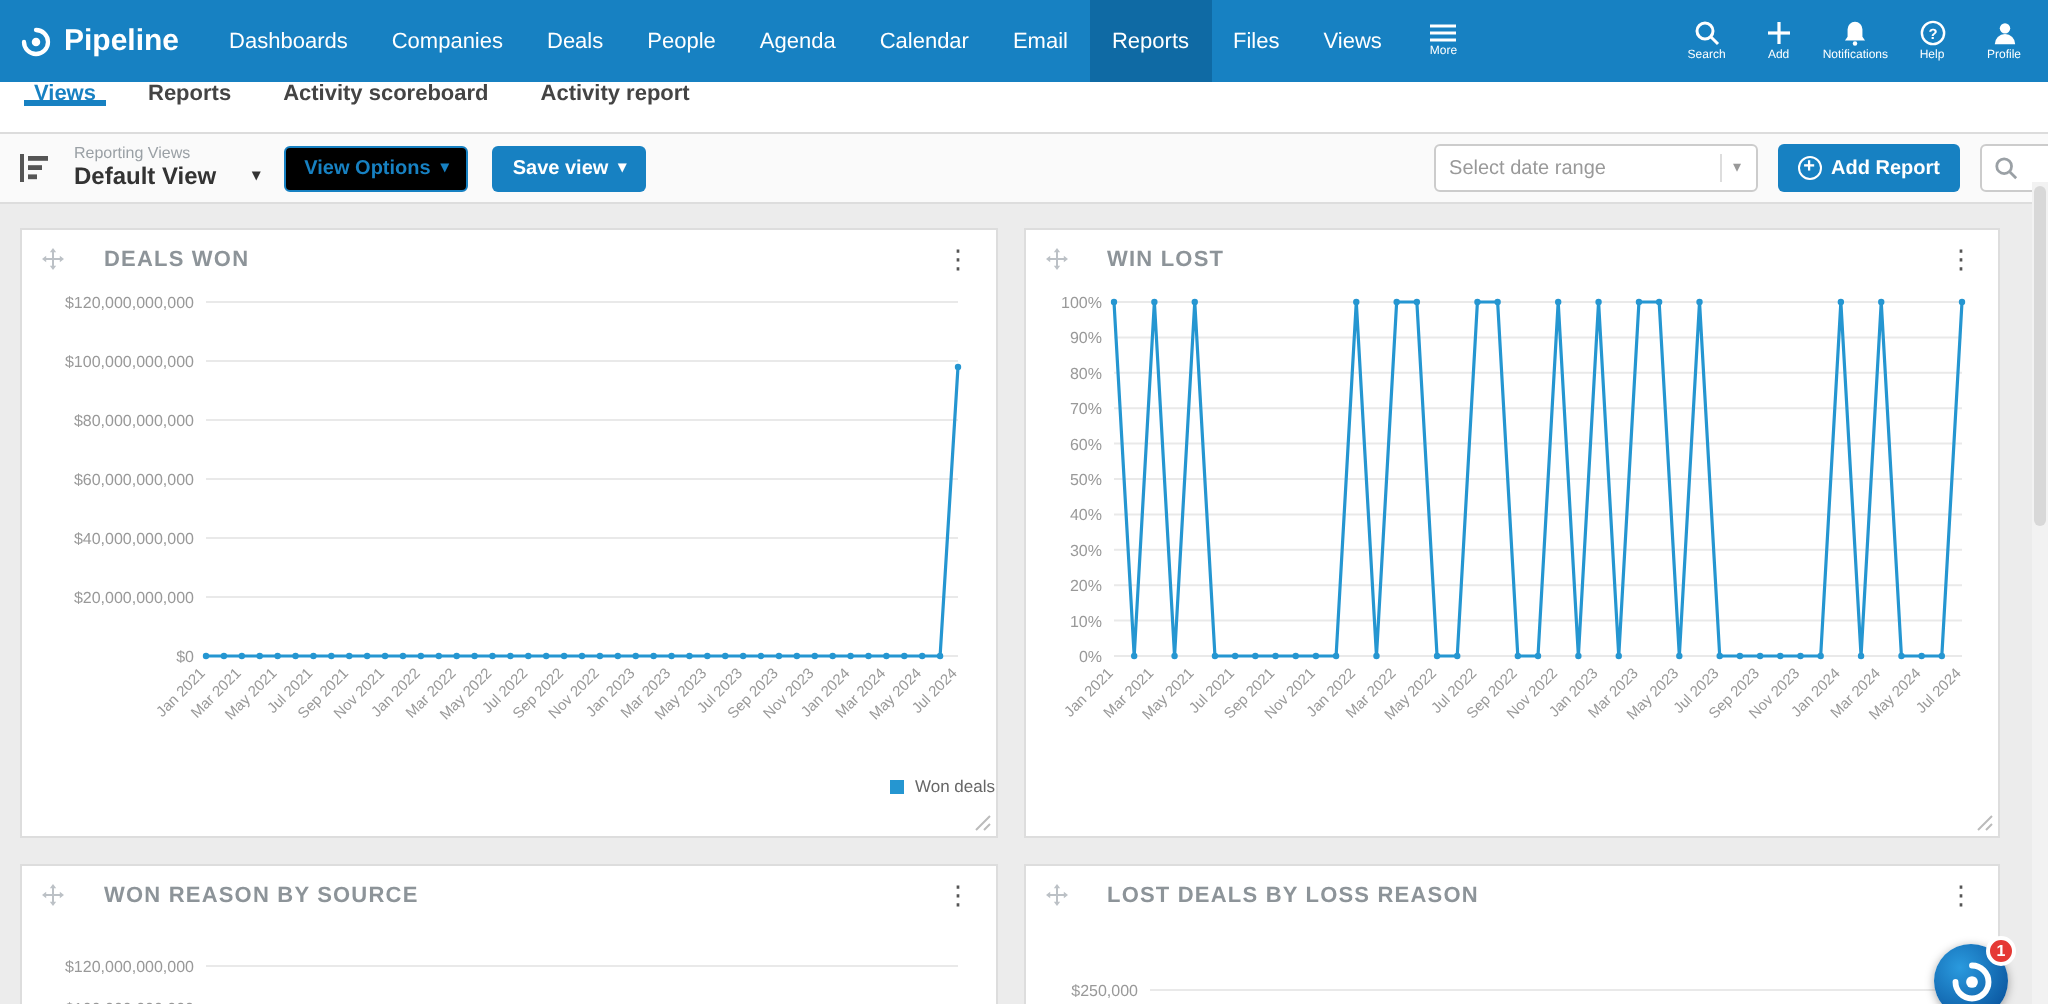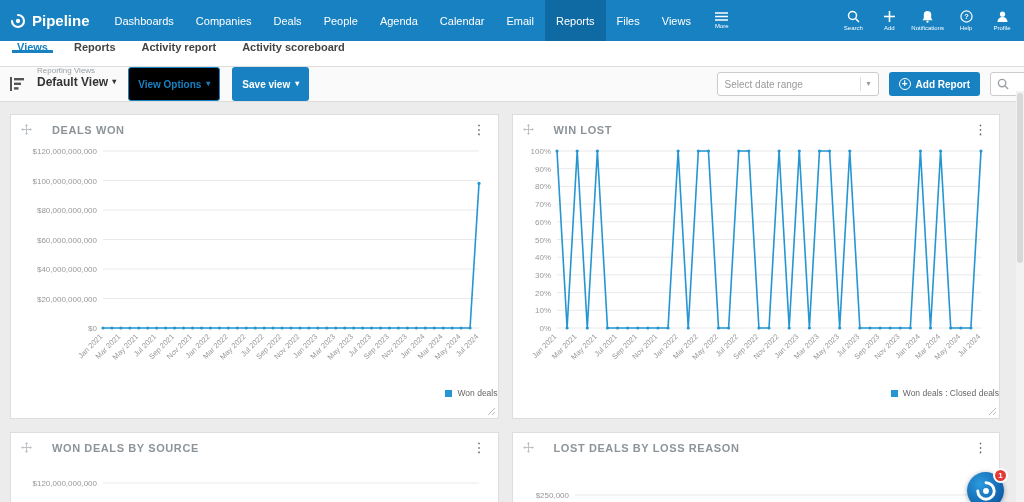--- a/index.html
+++ b/index.html
@@ -19,26 +19,26 @@
   .nav-ico{display:flex;flex-direction:column;align-items:center;justify-content:center;
     min-width:36px;padding:0 4px;font-size:6px;gap:2px;cursor:pointer}
 
   
   .tabs{height:26px;background:#fff;border-bottom:1px solid #dcdcdc;display:flex;align-items:flex-start;padding-left:4px}
   .tab{display:flex;align-items:center;padding:0 13px;font-size:11px;font-weight:bold;color:#444;position:relative;cursor:pointer}
   .tab.active{color:#1781c2}
   .tab.active:after{content:"";position:absolute;left:8px;right:8px;bottom:0;height:3px;background:#1781c2}
 
   
-  .toolbar{height:35px;background:#fafafa;border-bottom:1px solid #ddd;display:flex;
+  .toolbar{height:35px;background:#fafafa;border-bottom:1px solid #ddd;display:flex;align-items:center;
     padding:0 10px;gap:12px}
   .tb-icon{display:flex;align-items:center;color:#555}
   .view-select{cursor:pointer;line-height:1.1}
   .vs-label{font-size:8px;color:#9aa0a5}
-  .vs-value{font-size:12px;font-weight:bold;color:#333;display:flex;align-items:center;gap:4px}
+  .vs-value{font-size:12px;font-weight:bold;color:#333;display:flex;align-items:center;gap:18px}
   .btn{display:inline-flex;align-items:center;gap:5px;font-size:10px;font-weight:bold;
     padding:5px 9px;border-radius:3px;border:1px solid transparent;cursor:pointer;
     font-family:"Liberation Sans",sans-serif}
   .btn.outline{background:#000000;border-color:#1781c2;color:#1781c2}
   .btn.solid{background:#1781c2;color:#fff}
   .caret{font-size:8px;line-height:1}
   .changes{font-size:10px;color:#e74c3c;line-height:1.25}
   .chg{font-weight:bold}
   .reset{cursor:pointer;display:flex;align-items:center;gap:3px}
   .tb-right{margin-left:auto;display:flex;align-items:center;gap:10px}
@@ -148,22 +148,22 @@
               <path d="M1.5 13a5.5 5.5 0 0 1 11 0z"></path>
             </svg></span>
           <span>Profile</span>
         </div>
       </div>
   </header>
 
   <div class="tabs" id="tabs">
       <div class="tab active">Views</div>
       <div class="tab">Reports</div>
+      <div class="tab">Activity scoreboard</div>
       <div class="tab">Activity report</div>
-      <div class="tab">Activity scoreboard</div>
     </div>
 
   <div class="toolbar">
     <span class="tb-icon">
       <svg width="15" height="14" viewBox="0 0 15 14">
           <g fill="#555">
             <rect x="0" y="0" width="2" height="14"></rect>
             <rect x="4" y="1" width="10" height="2.4"></rect>
             <rect x="4" y="5.6" width="7" height="2.4"></rect>
             <rect x="4" y="10.2" width="4.5" height="2.4"></rect>
@@ -417,45 +417,41 @@
             <text font-size="7.5" fill="#999" text-anchor="end" transform="translate(300.4761904761905,196) rotate(-45)">Mar 2023</text>
             <text font-size="7.5" fill="#999" text-anchor="end" transform="translate(320.6666666666667,196) rotate(-45)">May 2023</text>
             <text font-size="7.5" fill="#999" text-anchor="end" transform="translate(340.85714285714283,196) rotate(-45)">Jul 2023</text>
             <text font-size="7.5" fill="#999" text-anchor="end" transform="translate(361.04761904761904,196) rotate(-45)">Sep 2023</text>
             <text font-size="7.5" fill="#999" text-anchor="end" transform="translate(381.23809523809524,196) rotate(-45)">Nov 2023</text>
             <text font-size="7.5" fill="#999" text-anchor="end" transform="translate(401.42857142857144,196) rotate(-45)">Jan 2024</text>
             <text font-size="7.5" fill="#999" text-anchor="end" transform="translate(421.6190476190476,196) rotate(-45)">Mar 2024</text>
             <text font-size="7.5" fill="#999" text-anchor="end" transform="translate(441.8095238095238,196) rotate(-45)">May 2024</text>
             <text font-size="7.5" fill="#999" text-anchor="end" transform="translate(462,196) rotate(-45)">Jul 2024</text>
           </svg>
-          <div class="legend">
-            <span class="sw"></span>
-            <span class="legend-label">Won deals : Closed deals</span>
-          </div>
           <span class="corner"><svg width="9" height="9" viewBox="0 0 9 9">
               <path d="M8 1 L1 8 M8 5 L5 8" stroke="#bbb" stroke-width="1" fill="none"></path>
             </svg></span>
         </section>
         <section class="panel">
           <div class="panel-head">
             <span class="drag">
               <svg width="11" height="11" viewBox="0 0 11 11">
                 <g stroke="#bcc1c6" stroke-width="1">
                   <line x1="5.5" y1="1.5" x2="5.5" y2="9.5"></line>
                   <line x1="1.5" y1="5.5" x2="9.5" y2="5.5"></line>
                 </g>
                 <g fill="#bcc1c6">
                   <polygon points="5.5,0 3.9,2.1 7.1,2.1"></polygon>
                   <polygon points="5.5,11 3.9,8.9 7.1,8.9"></polygon>
                   <polygon points="0,5.5 2.1,3.9 2.1,7.1"></polygon>
                   <polygon points="11,5.5 8.9,3.9 8.9,7.1"></polygon>
                 </g>
               </svg>
             </span>
-            <h3 class="panel-title">WON DEALS BY SOURCE</h3>
+            <h3 class="panel-title">WON REASON BY SOURCE</h3>
             <span class="kebab">⋮</span>
           </div>
           <svg class="chart" width="474" height="245">
             <line x1="86" y1="24" x2="462" y2="24" stroke="#e9e9e9" stroke-width="1"></line>
             <text x="80" y="27" text-anchor="end" font-size="8" fill="#999">$120,000,000,000</text>
             <line x1="86" y1="45" x2="462" y2="45" stroke="#e9e9e9" stroke-width="1"></line>
             <text x="80" y="48" text-anchor="end" font-size="8" fill="#999">$100,000,000,000</text>
           </svg>
         </section>
         <section class="panel">

